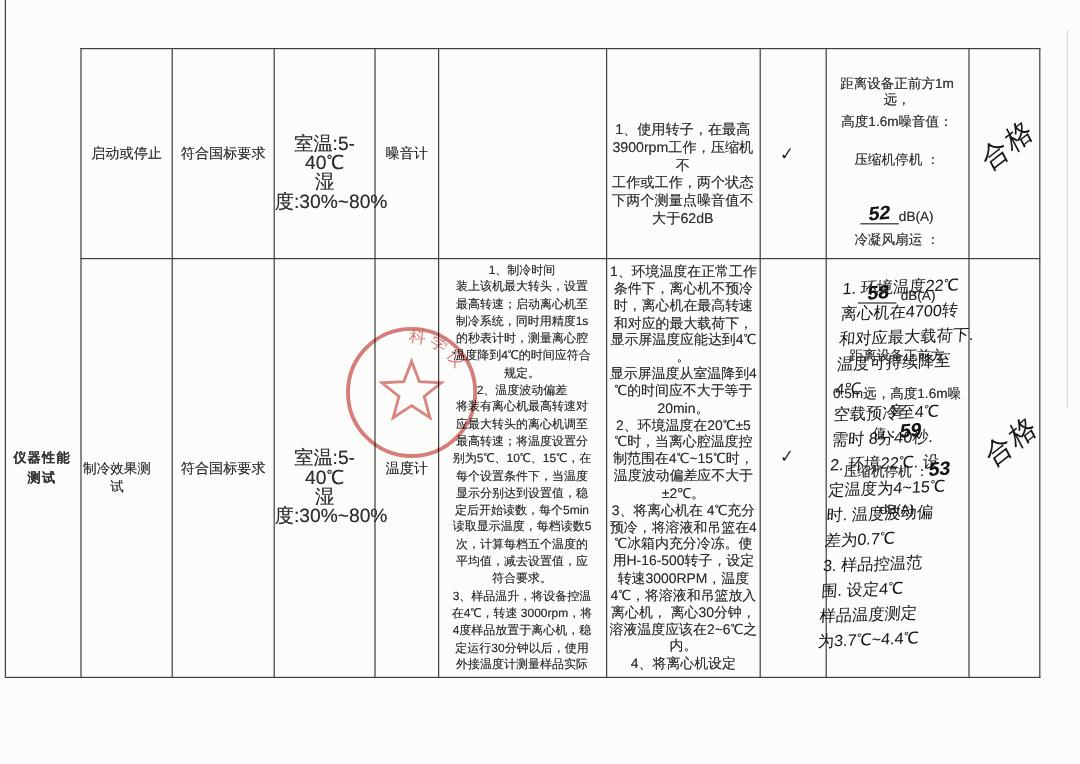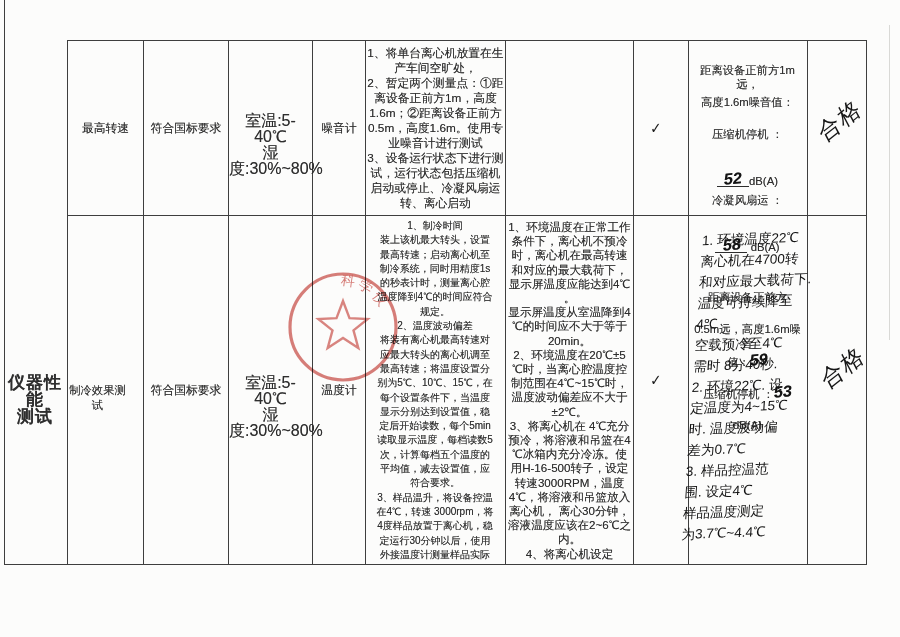--- a/index.html
+++ b/index.html
@@ -9,21 +9,21 @@
   }
   .vl{position:absolute;width:1px;background:#3e3e3e;}
   .hl{position:absolute;height:1px;background:#3e3e3e;}
   .faint{background:#d9d9d6;}
   .cell{position:absolute;text-align:center;white-space:pre-line;}
   .printed{color:#2e2e2e;text-shadow:0 0 .5px rgba(40,40,40,.55);}
   .f12{font-size:11.8px;line-height:15px;}
   .small{font-size:16px;}
   .proc2{font-size:10px;line-height:14.3px;}
   .req2{font-size:11.6px;line-height:14.2px;}
-  .groupLabel{font-weight:bold;font-size:17px;line-height:17px;letter-spacing:1px;}
+  .groupLabel{font-weight:bold;font-size:11px;line-height:17px;letter-spacing:1px;}
   .hand{color:#141414;transform:skewX(-6deg) rotate(-2deg);}
   .hw-block{font-size:13.5px;line-height:21px;text-align:left;}
   .hwnum{display:inline-block;font-size:16px;font-weight:600;color:#141414;
          transform:skewX(-10deg) rotate(-5deg);position:relative;top:-1px;}
   .uline{display:inline-block;min-width:32px;border-bottom:1.2px solid #2d2d2d;
          height:13px;text-align:center;}
   .check{position:absolute;font-size:14px;color:#1c1c1c;transform:rotate(-8deg) skewX(-6deg);}
   .conclusion{position:absolute;font-size:23px;color:#151515;
               transform:rotate(-38deg) skewX(-10deg);letter-spacing:2px;white-space:nowrap;}
   .res-line{height:14px;line-height:14px;font-size:11.3px;}
@@ -49,36 +49,30 @@
     <div class="vl" style="left:866px;top:40px;height:525px;"></div>
     <div class="hl" style="left:67px;top:40px;width:800px;"></div>
     <div class="hl" style="left:67px;top:215px;width:800px;"></div>
     <div class="hl" style="left:4px;top:564px;width:863px;"></div>
     <div class="vl faint" style="left:889px;top:25px;height:315px;"></div>
   </div>
 
   <div class="cell printed groupLabel" style="left:5px;top:374px;width:60px;">仪器性能
 测试</div>
 
-  <div class="cell printed f12" style="left:67px;top:121px;width:77px;">最高转速</div>
+  <div class="cell printed f12" style="left:67px;top:121px;width:77px;">启动或停止</div>
   <div class="cell printed f12" style="left:144px;top:121px;width:84px;">符合国标要求</div>
   <div class="cell printed small" style="left:229px;top:113px;width:83px;line-height:16px;">室温:5-40℃
 湿度:30%~80%</div>
   <div class="cell printed f12" style="left:313px;top:121px;width:52px;">噪音计</div>
-  <div class="cell printed f12" style="left:367px;top:46px;width:137px;">1、将单台离心机放置在生
-产车间空旷处，
-2、暂定两个测量点：①距
-离设备正前方1m，高度
-1.6m；②距离设备正前方
-0.5m，高度1.6m。使用专
-业噪音计进行测试
-3、设备运行状态下进行测
-试，运行状态包括压缩机
-启动或停止、冷凝风扇运
-转、离心启动</div>
+  <div class="cell printed" style="left:506px;top:101px;width:126px;font-size:11.8px;line-height:14.8px;">1、使用转子，在最高
+3900rpm工作，压缩机不
+工作或工作，两个状态
+下两个测量点噪音值不
+大于62dB</div>
   <div class="check" style="left:650px;top:120px;">✓</div>
 
   <div class="cell printed" style="left:689px;top:45px;width:117px;">
     <div class="res-line"><span>距离设备正前方1m远，</span></div>
     <div class="res-line"><span>高度1.6m噪音值：</span></div>
     <div class="res-line"><span>压缩机停机 ：</span></div>
     <div class="res-line" style="height:16px;">
       <span class="uline"><span class="hwnum">52</span></span><span>dB(A)</span>
     </div>
     <div class="res-line"><span>冷凝风扇运 ：</span></div>

